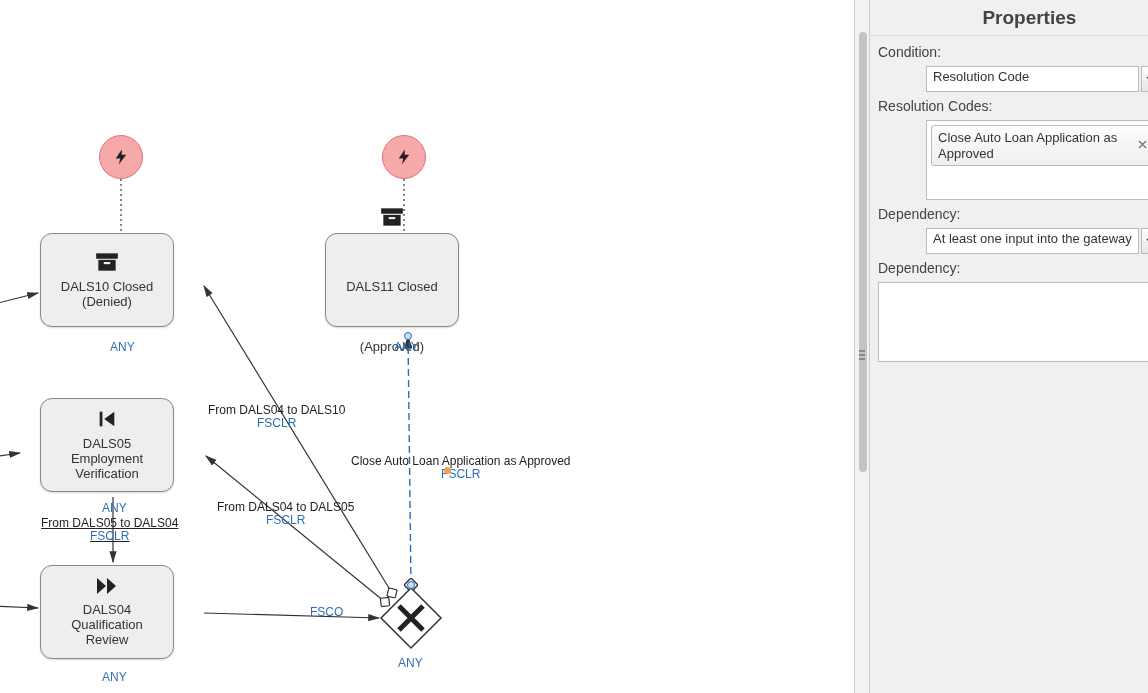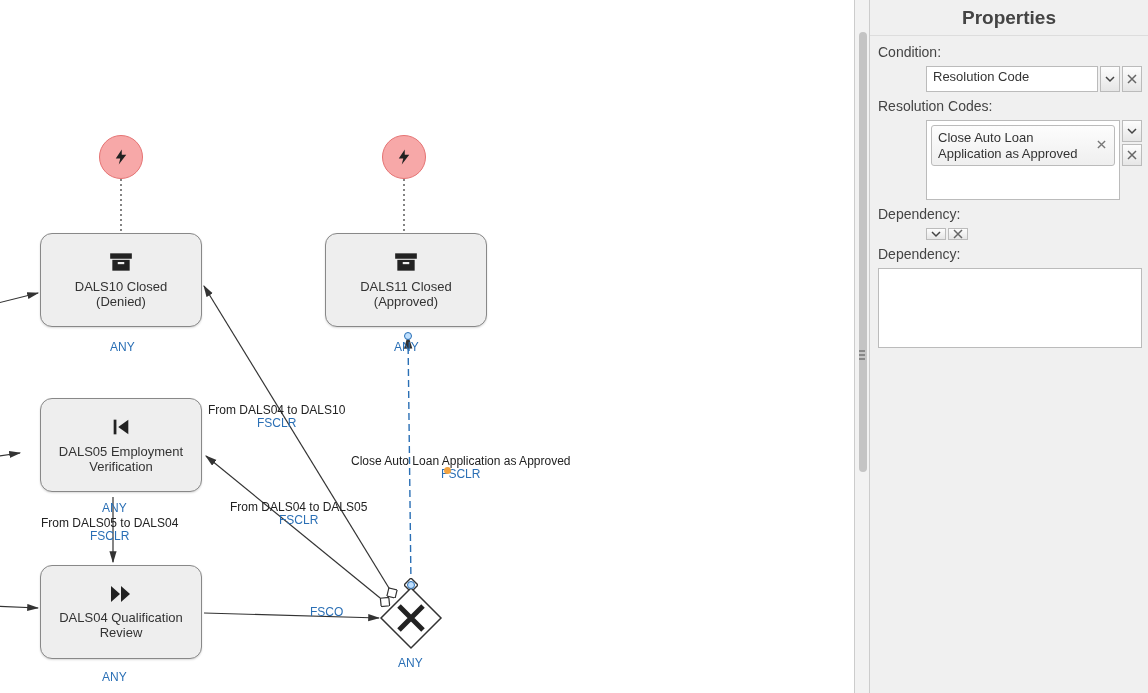--- a/index.html
+++ b/index.html
@@ -21,21 +21,21 @@
     position: relative;
     flex: 0 0 854px;
     height: 693px;
     background-image: radial-gradient(#d0d0d0 0.7px, transparent 0.7px);
     background-size: 10px 10px;
     background-position: 0 0;
     overflow: hidden;
   }
   .node {
     position: absolute;
-    width: 162px;
+    width: 134px;
     height: 94px;
     border: 1px solid #888;
     border-radius: 12px;
     background: #eee;
     box-shadow: 0 1px 2px rgba(0,0,0,0.15);
     display: flex;
     flex-direction: column;
     align-items: center;
     justify-content: center;
     text-align: center;
@@ -253,21 +253,21 @@
             <rect x="2" y="2" width="20" height="5" fill="#222"></rect>
             <rect x="4" y="8" width="16" height="10" fill="#222"></rect>
             <rect x="9" y="10" width="6" height="2" fill="#eee"></rect>
           </svg>
       </span>
       <span class="label1">DALS10 Closed</span>
       <span class="label1">(Denied)</span>
     </div>
     <span class="node-any" style="left:110px; top:340px;">ANY</span>
 
-    <div class="node" style="left:325px; top:233px;">
+    <div class="node" style="left:325px; top:233px;gap:45px;">
       <span class="icon">
         <svg width="26" height="22" viewBox="0 0 24 20">
             <rect x="2" y="2" width="20" height="5" fill="#222"></rect>
             <rect x="4" y="8" width="16" height="10" fill="#222"></rect>
             <rect x="9" y="10" width="6" height="2" fill="#eee"></rect>
           </svg>
       </span>
       <span class="label1">DALS11 Closed</span>
       <span class="label1">(Approved)</span>
     </div>
@@ -302,29 +302,29 @@
         <path d="M32 2 L62 32 L32 62 L2 32 Z" fill="#fff" stroke="#333" stroke-width="1.5"></path>
         <path d="M20 20 L44 44 M44 20 L20 44" stroke="#222" stroke-width="5"></path>
       </svg>
     </div>
     <span class="gateway-any" style="left:398px; top:656px;">ANY</span>
 
     <div class="edge-label" style="left:208px; top:404px;">
       <div>From DALS04 to DALS10</div>
       <div class="edge-sub">FSCLR</div>
     </div>
-    <div class="edge-label" style="left:230px; top:501px;">
+    <div class="edge-label" style="left:217px; top:501px;">
       <div>From DALS04 to DALS05</div>
       <div class="edge-sub">FSCLR</div>
     </div>
     <div class="edge-label" style="left:351px; top:455px;">
       <div>Close Auto Loan Application as Approved</div>
       <div class="edge-sub">FSCLR</div>
     </div>
-    <div class="edge-label" style="left:41px; top:517px;">
+    <div class="edge-label" style="left:41px; top:517px;text-decoration:underline;">
       <div>From DALS05 to DALS04</div>
       <div class="edge-sub">FSCLR</div>
     </div>
     <div class="edge-label edge-sub" style="left:270px; top:606px;margin-left:40px;">FSCO</div>
 
     <div class="ep" style="left:404px; top:332px;"></div>
     <div class="ep" style="left:407px; top:581px;"></div>
     <div class="ep-orange" style="left:444px; top:467px;"></div>
 
   </div>
@@ -378,20 +378,21 @@
           <div class="btn-sm">
             <svg width="10" height="10" viewBox="0 0 10 10">
                 <path d="M1 1 L9 9 M9 1 L1 9" stroke="#666" stroke-width="1.5"></path>
               </svg>
           </div>
         </div>
       </div>
 
       <div class="field-label">Dependency:</div>
       <div class="row">
+        <div class="input">At least one input into the gateway</div>
         <div class="btn-sm v">
           <svg viewBox="0 0 10 10">
               <path d="M1 3 L5 7 L9 3" fill="none" stroke="#444" stroke-width="1.5"></path>
             </svg>
         </div>
         <div class="btn-sm">
           <svg width="10" height="10" viewBox="0 0 10 10">
               <path d="M1 1 L9 9 M9 1 L1 9" stroke="#666" stroke-width="1.5"></path>
             </svg>
         </div>

